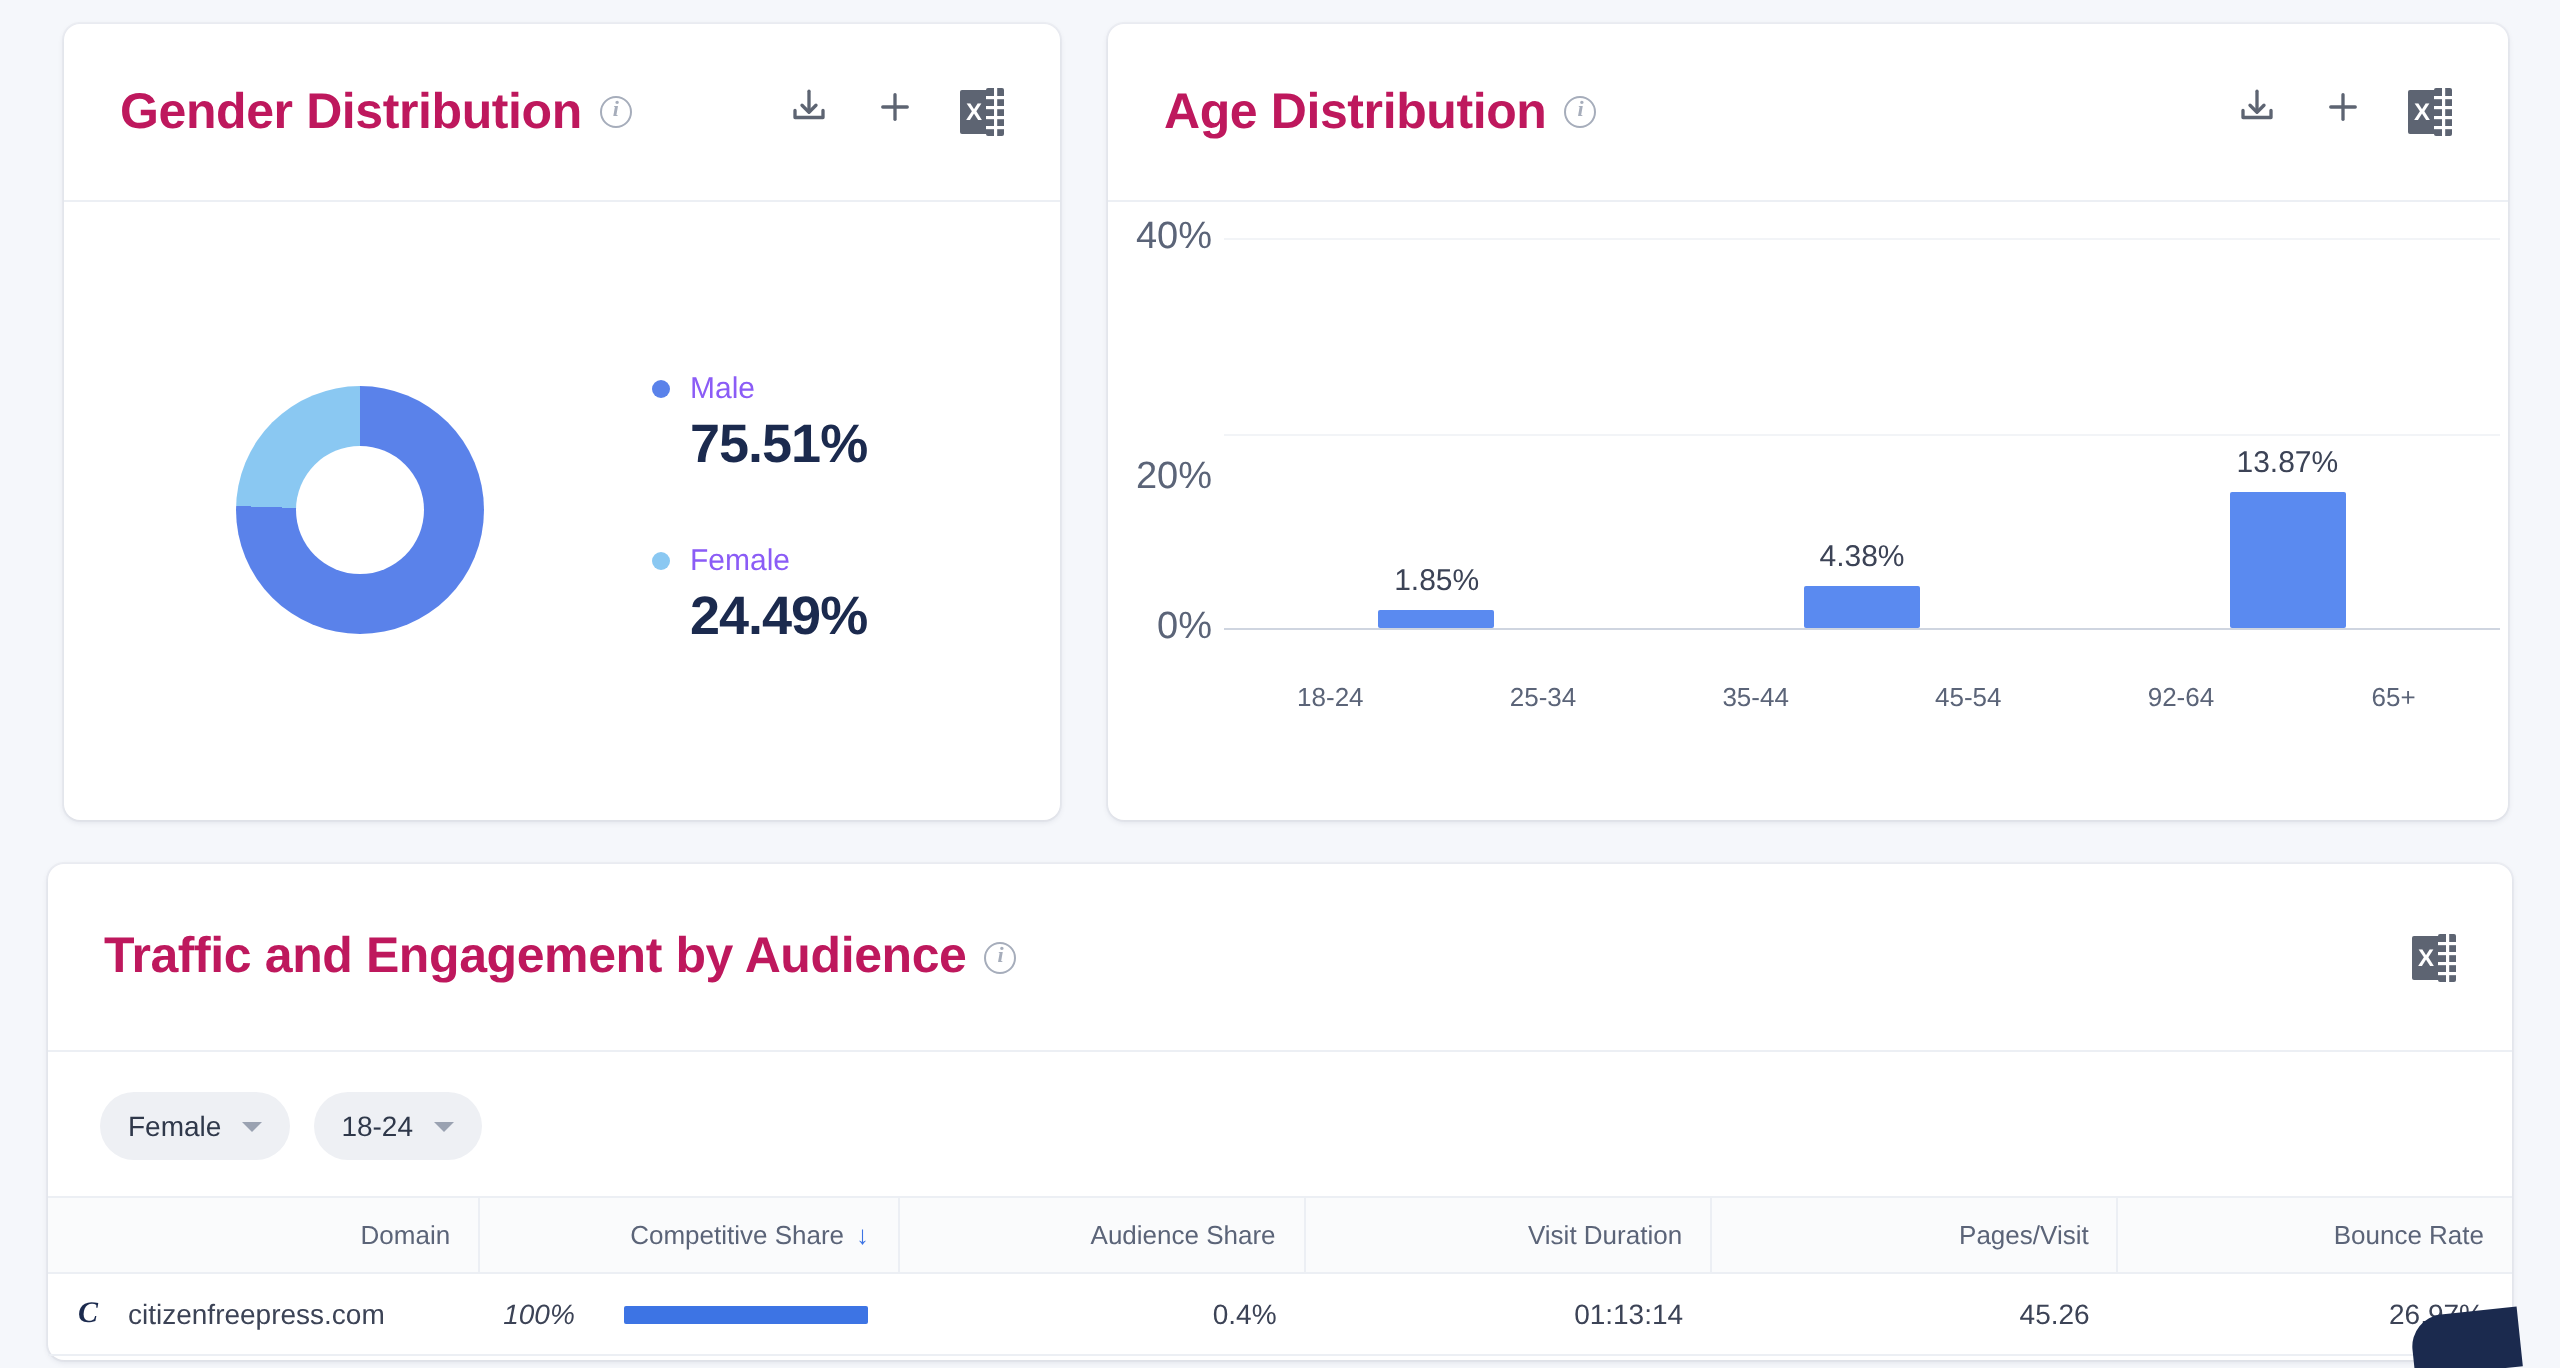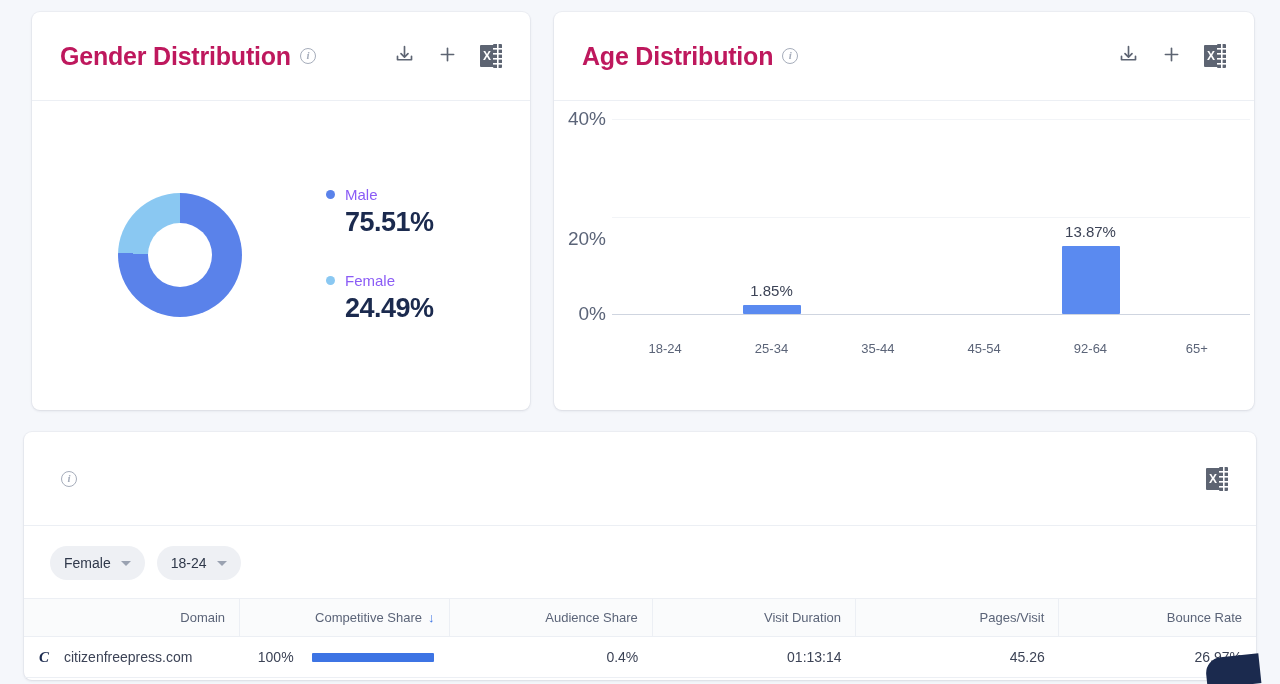--- a/index.html
+++ b/index.html
@@ -130,21 +130,21 @@
     border-bottom: 1px solid #eceff4;
   }
   td.left { text-align: left; padding-left: 12px; }
   .domain-cell { display: flex; align-items: center; gap: 12px; }
   .favicon {
     width: 16px; height: 16px; flex: 0 0 16px;
     font-family: "Liberation Serif", serif; font-style: italic; font-weight: 700;
     font-size: 15px; color: #1b2a4e; text-align: center; line-height: 16px;
   }
   .share-cell { display: flex; align-items: center; justify-content: flex-start; gap: 18px; }
-  .share-num { width: 42px; text-align: right; }
+  .share-num { width: 42px; text-align: left; font-style: italic; }
   .share-bar-track { width: 122px; height: 9px; }
   .share-bar-fill { height: 9px; background: #3d74e4; border-radius: 1px; }
 
   .corner-widget {
     position: absolute; right: -4px; bottom: -6px;
     width: 54px; height: 30px; background: #1b2a4e;
     border-radius: 16px 0 0 0; transform: rotate(-6deg);
   }
 </style>
 </head>
@@ -230,38 +230,43 @@
           <div class="ytick" style="top: 114px; margin-top: 24px;">20%</div>
           <div class="gridline" style="top: 18px;"></div>
           <div class="ytick" style="top: 18px;">40%</div>
           <div class="axisline" style="top: 213px;"></div>
           <div class="bars" style="top: 18px; height: 195px;">
             <div class="bar-col">
               <div class="bar-val">1.85%</div>
               <div class="bar" style="height: 9.01875px; background: rgb(90, 138, 240);"></div>
             </div>
             <div class="bar-col">
+              <div class="bar-val">4.38%</div>
+              <div class="bar" style="height: 21.3525px; background: rgb(90, 138, 240);"></div>
+            </div>
+            <div class="bar-col">
               <div class="bar-val">13.87%</div>
               <div class="bar" style="height: 67.6162px; background: rgb(90, 138, 240);"></div>
             </div>
           </div>
           <div class="xlabels" style="top: 240px;">
             <div class="xlab">18-24</div>
             <div class="xlab">25-34</div>
             <div class="xlab">35-44</div>
             <div class="xlab">45-54</div>
             <div class="xlab">92-64</div>
             <div class="xlab">65+</div>
           </div>
         </div>
     </div>
   </div>
 
   <div class="card" id="traffic-card">
     <div class="traffic-head">
+      <div class="card-title">Traffic and Engagement by Audience</div>
       <div class="info-icon">i</div>
       <div class="head-actions">
         <span class="xls">
           <span class="xbox">X</span>
           <span class="grid"></span>
         </span>
       </div>
     </div>
 
     <div class="filters" id="filters">

